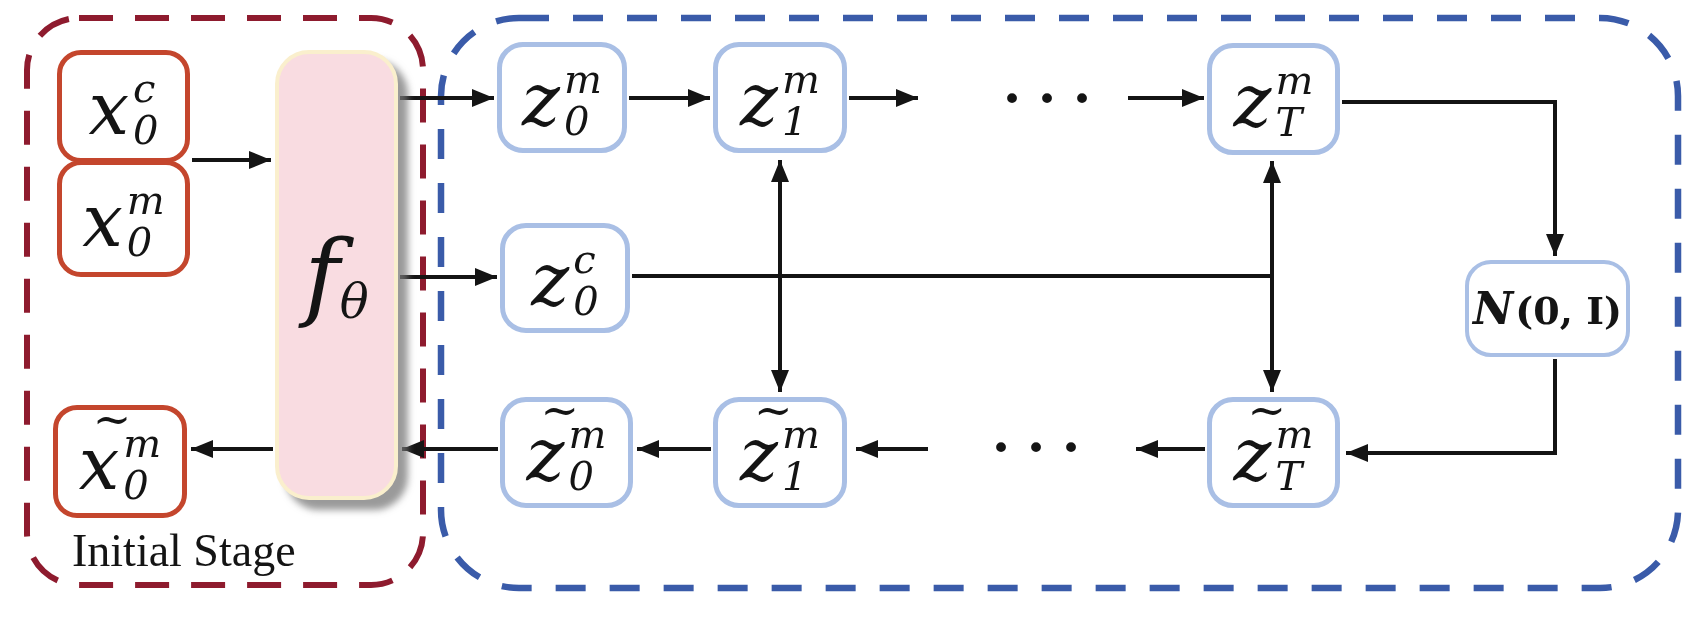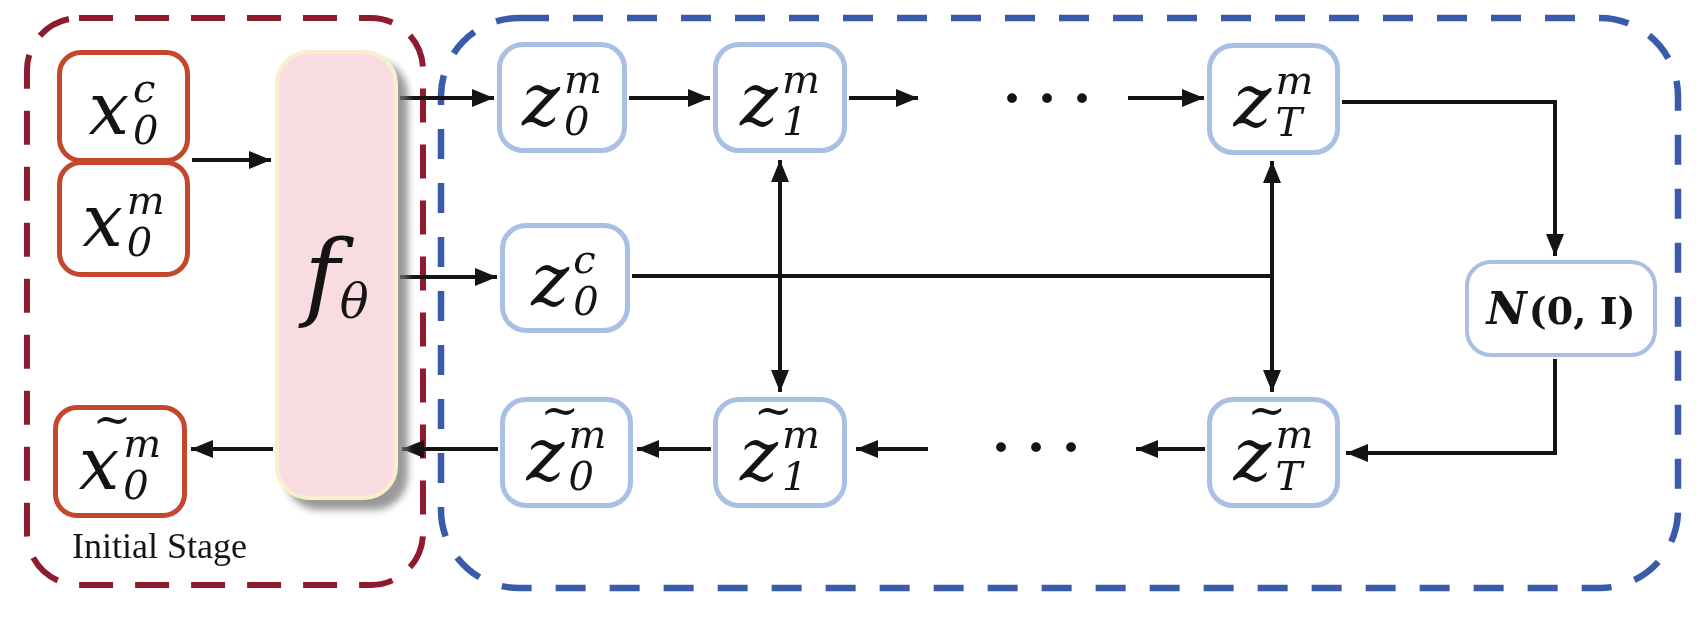--- a/index.html
+++ b/index.html
@@ -55,21 +55,21 @@
 
   .ellipsis{
     position:absolute;
     font-family:"DejaVu Sans",sans-serif;
     font-size:34px;letter-spacing:15px;color:var(--ink);line-height:1;
   }
 
   .stage-label{
     position:absolute;
     font-family:"Liberation Serif",serif;
-    font-size:36px;color:var(--ink);white-space:nowrap;line-height:1;
+    font-size:46px;color:var(--ink);white-space:nowrap;line-height:1;
   }
 
   
   .conn{stroke:var(--line);stroke-width:4;fill:none;}
   .dash-red{stroke:var(--darkred);stroke-width:6;fill:none;stroke-dasharray:34 22;}
   .dash-blue{stroke:var(--bluedash);stroke-width:6.5;fill:none;stroke-dasharray:30 24;}
 </style>
 </head>
 <body>
 
@@ -179,21 +179,21 @@
   <div class="box blue" style="left:500px;top:223px;width:130px;height:110px;">
     <span class="math">
       <span class="base-wrap"><span class="base">z</span></span>
       <span class="scripts">
           <span>c</span>
           <span>0</span>
         </span>
     </span>
   </div>
 
-  <div class="box blue" style="left:1465px;top:260px;width:192px;height:97px;border-width:4px;">
+  <div class="box blue" style="left:1465px;top:260px;width:165px;height:97px;border-width:4px;">
     <span class="noise-label">
       <span class="noise-n">N</span><span>(0, I)</span>
     </span>
   </div>
 
   <div class="box blue" style="left:500px;top:397px;width:133px;height:111px;">
     <span class="math">
       <span class="base-wrap"><span class="tilde">~</span><span class="base">z</span></span>
       <span class="scripts">
           <span>m</span>

